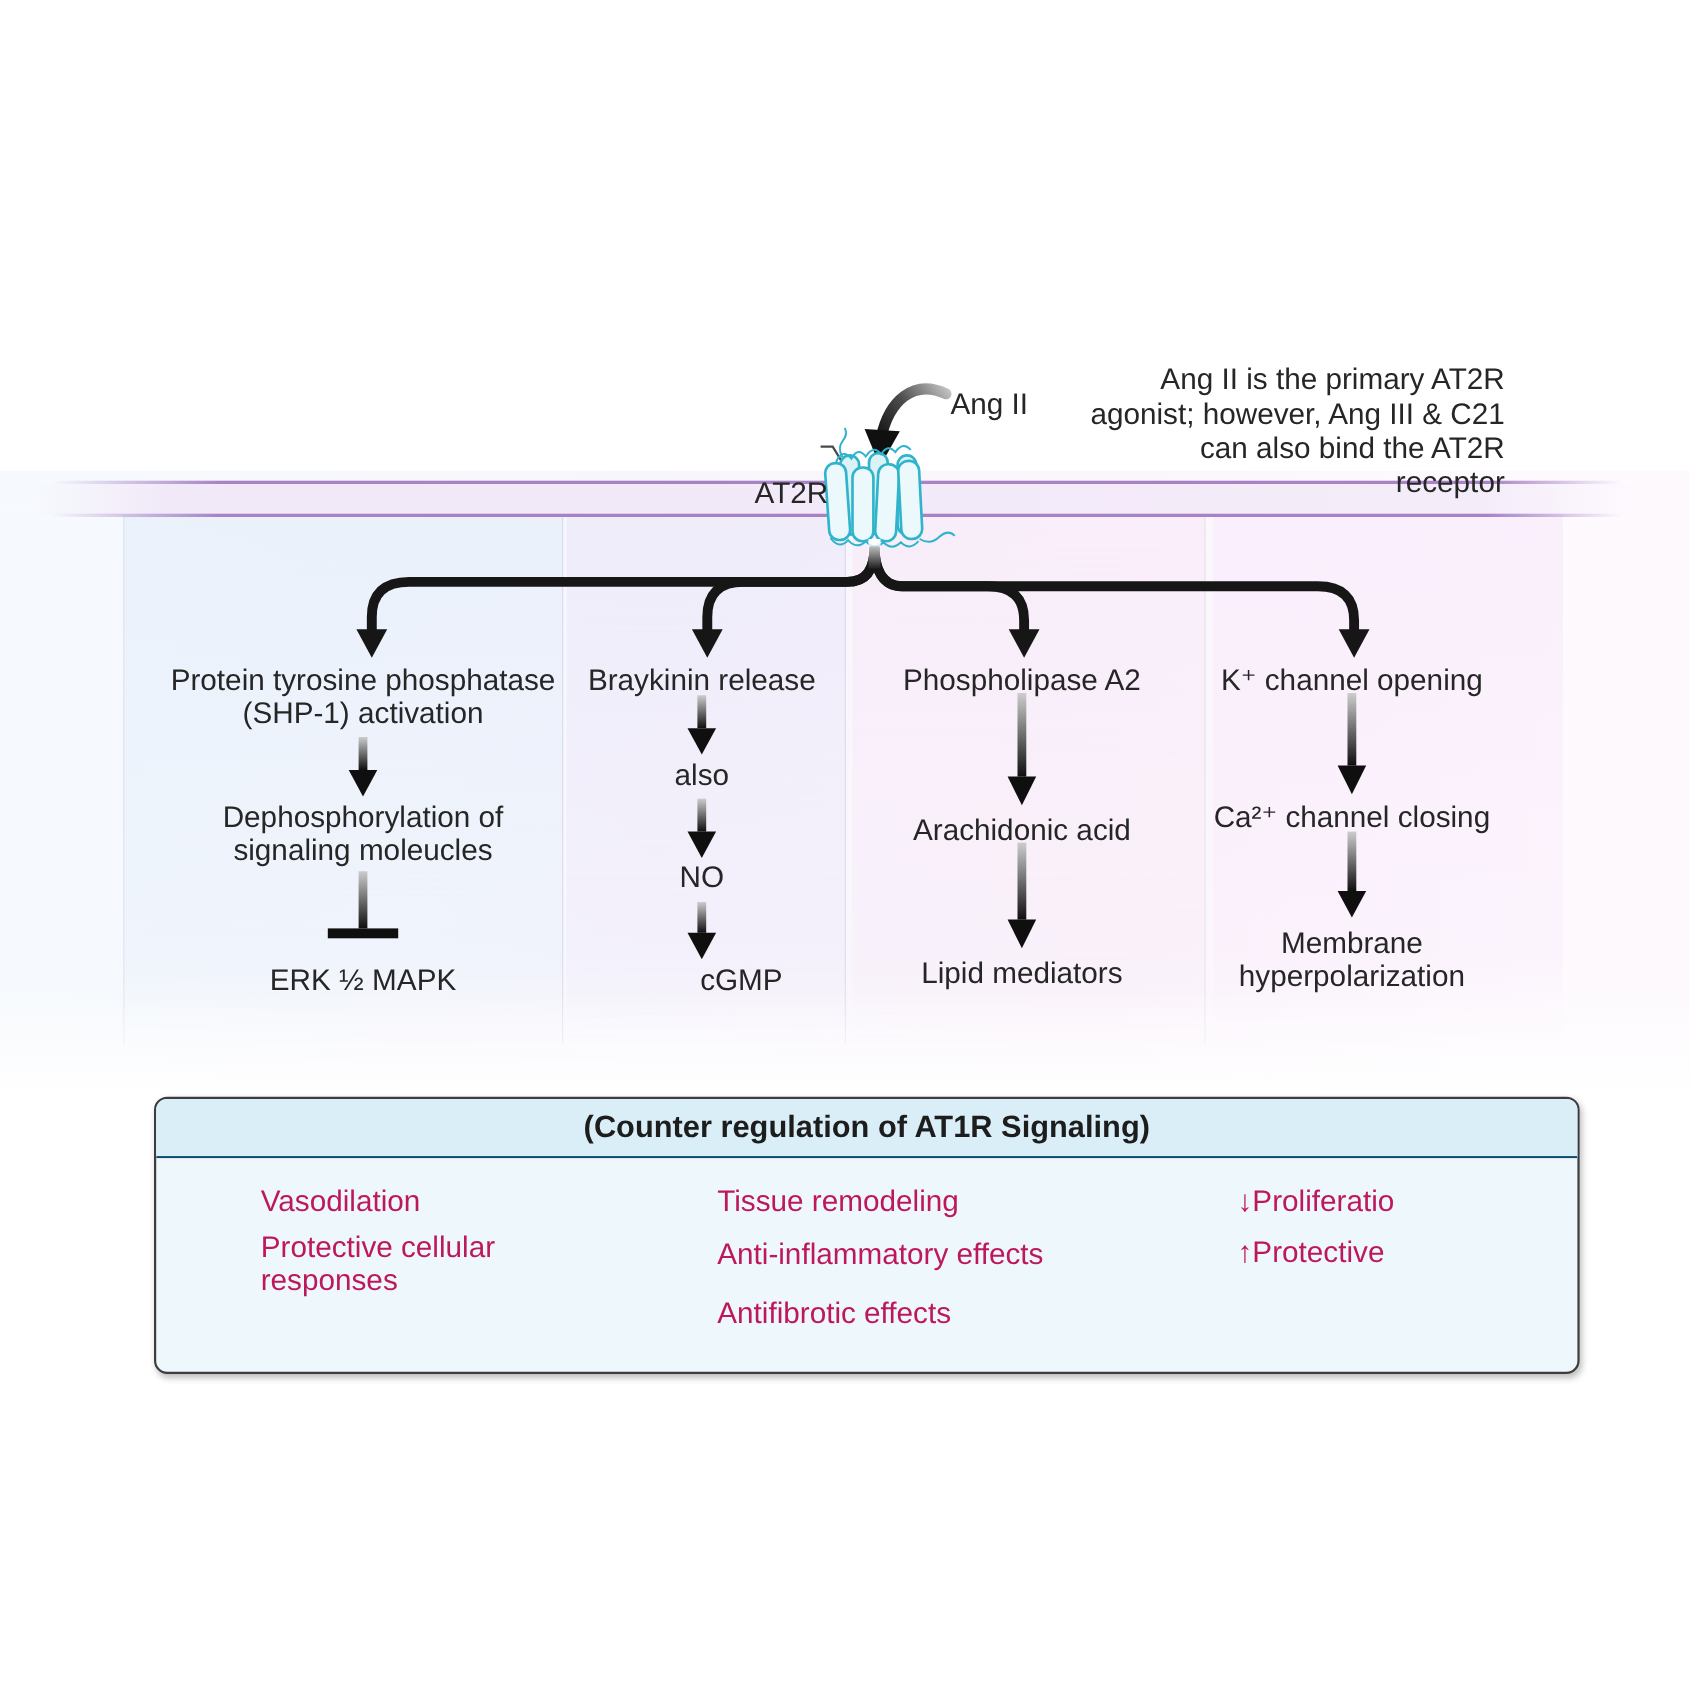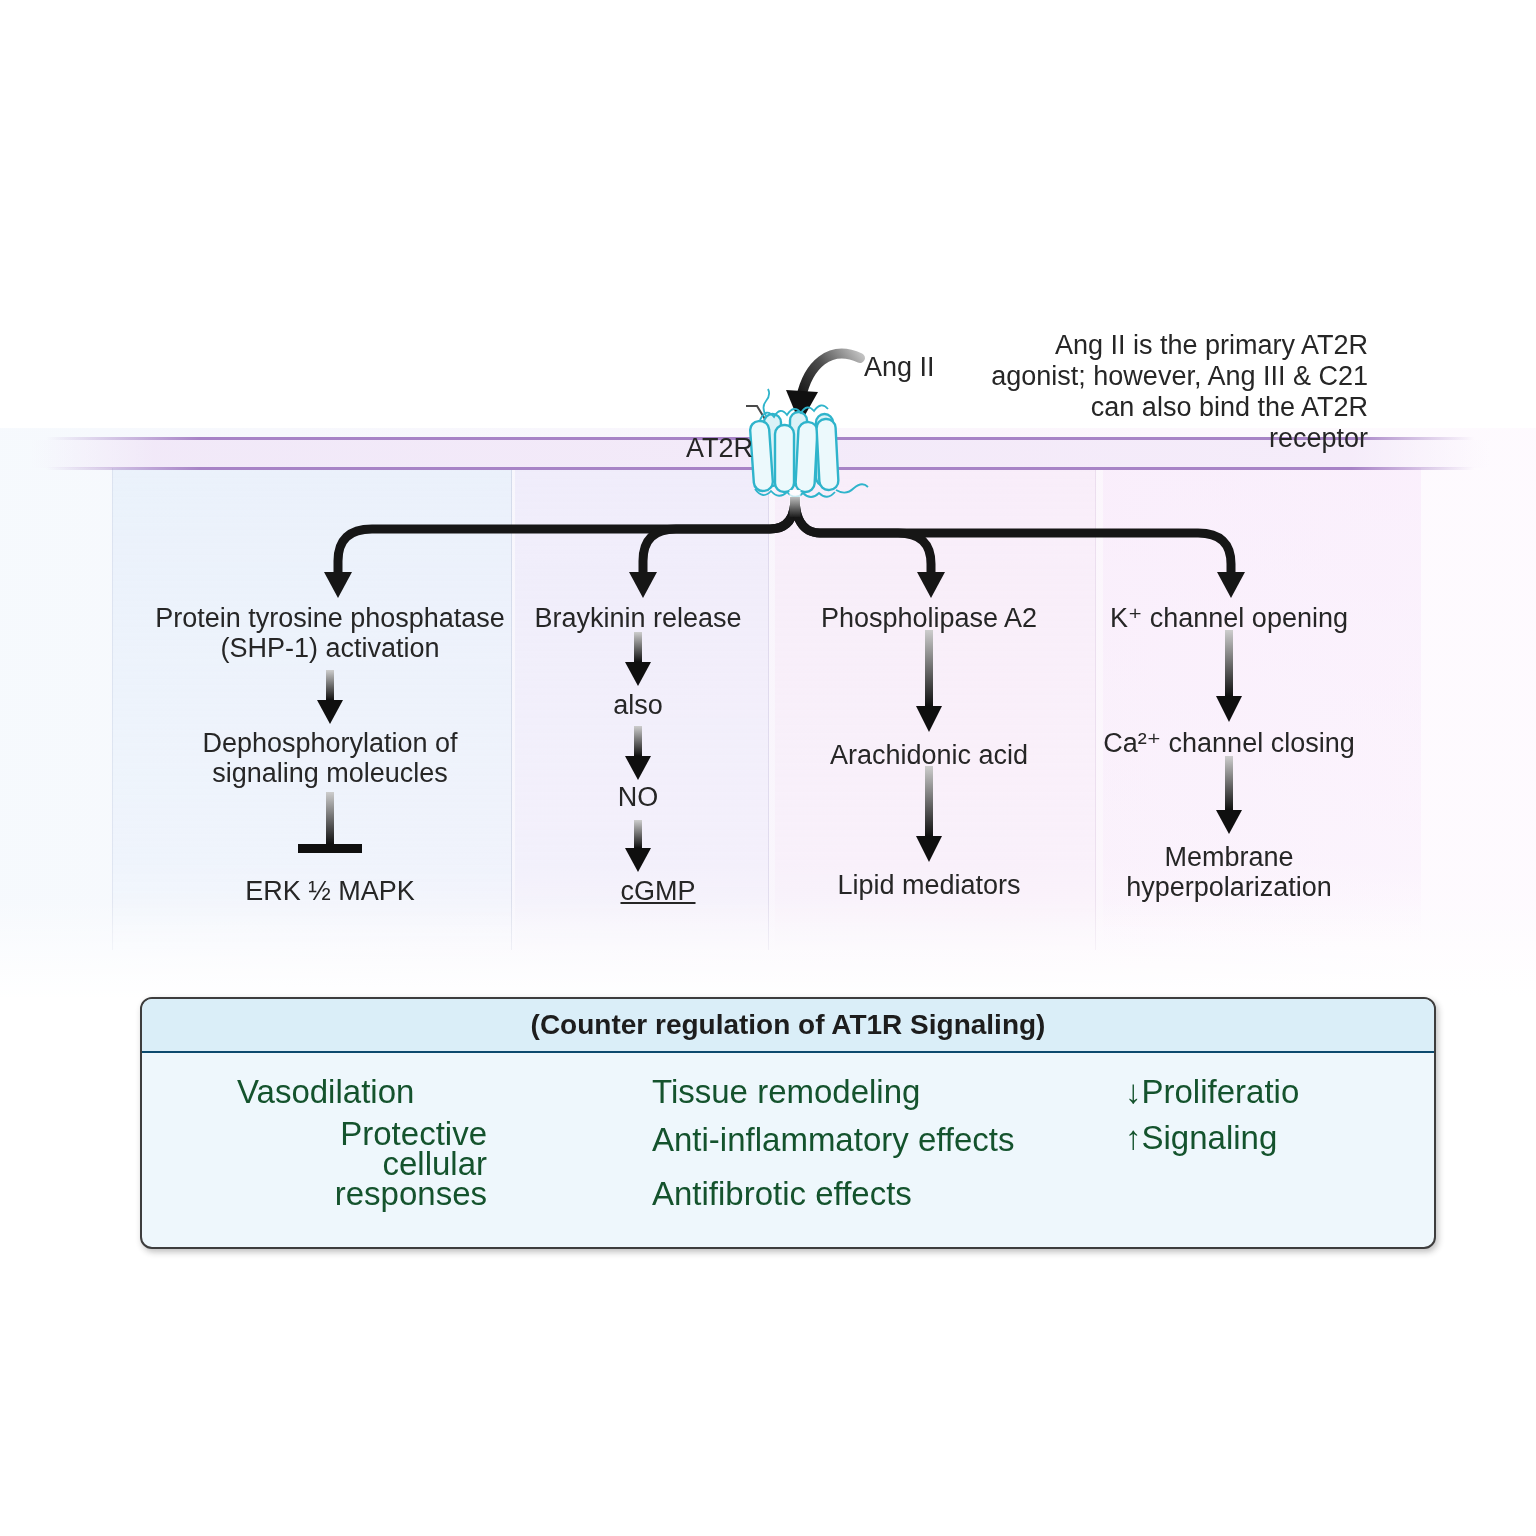--- a/index.html
+++ b/index.html
@@ -30,21 +30,21 @@
   
   .c{position:absolute;transform:translateX(-50%);font-size:27px;line-height:30px;white-space:nowrap;text-align:center;}
   .l{position:absolute;font-size:27px;line-height:31px;}
   .svg-layer{position:absolute;left:0;top:0;}
   
   .box{position:absolute;left:140px;top:997px;width:1292px;height:248px;background:var(--box_body_bg,#eef7fc);
        border:2px solid var(--box_border,#3d3d3d);border-radius:12px;box-shadow:2px 3px 6px rgba(40,40,40,.30);}
   .box-header{height:52px;background:var(--box_header_bg,#daeef8);border-bottom:2px solid #0c4a6e;
        border-radius:10px 10px 0 0;display:flex;align-items:center;justify-content:center;
        font-weight:bold;font-size:28px;color:#1d1d1d;}
-  .box .item{position:absolute;font-size:33px;line-height:30px;color:#14532d;text-align:right;}
+  .box .item{position:absolute;font-size:27px;line-height:30px;color:#be185d;}
   .wrap2{width:250px;line-height:47px;white-space:normal;}
 </style>
 </head>
 <body>
 
 <div class="canvas">
 
   <div class="band"></div>
   <div class="panel p1"></div>
   <div class="panel p2"></div>
@@ -188,35 +188,35 @@
 
   <div class="c" style="left:330px;top:603px;">Protein tyrosine phosphatase</div>
   <div class="c" style="left:330px;top:633px;">(SHP-1) activation</div>
   <div class="c" style="left:330px;top:728px;">Dephosphorylation of</div>
   <div class="c" style="left:330px;top:758px;">signaling moleucles</div>
   <div class="c" style="left:330px;top:876px;">ERK ½ MAPK</div>
 
   <div class="c" style="left:638px;top:603px;">Braykinin release</div>
   <div class="c" style="left:638px;top:690px;">also</div>
   <div class="c" style="left:638px;top:782px;">NO</div>
-  <div class="c" style="left:658px;top:876px;text-decoration:underline;">cGMP</div>
+  <div class="c" style="left:674px;top:876px;">cGMP</div>
 
   <div class="c" style="left:929px;top:603px;">Phospholipase A2</div>
   <div class="c" style="left:929px;top:740px;">Arachidonic acid</div>
   <div class="c" style="left:929px;top:870px;">Lipid mediators</div>
 
   <div class="c" style="left:1229px;top:603px;">K⁺ channel opening</div>
   <div class="c" style="left:1229px;top:728px;">Ca²⁺ channel closing</div>
   <div class="c" style="left:1229px;top:842px;">Membrane</div>
   <div class="c" style="left:1229px;top:872px;">hyperpolarization</div>
 
   <div class="box">
     <div class="box-header">(Counter regulation of AT1R Signaling)</div>
     <div class="item" style="left:95px;top:78px;">Vasodilation</div>
     <div class="item wrap2" style="left:95px;top:120px;">Protective cellular responses</div>
     <div class="item" style="left:510px;top:78px;">Tissue remodeling</div>
     <div class="item" style="left:510px;top:126px;">Anti-inflammatory effects</div>
     <div class="item" style="left:510px;top:180px;">Antifibrotic effects</div>
     <div class="item" style="left:983px;top:78px;">↓Proliferatio</div>
-    <div class="item" style="left:983px;top:124px;">↑Signaling</div>
+    <div class="item" style="left:983px;top:124px;">↑Protective</div>
   </div>
 
 </div>
 
 </body></html>

